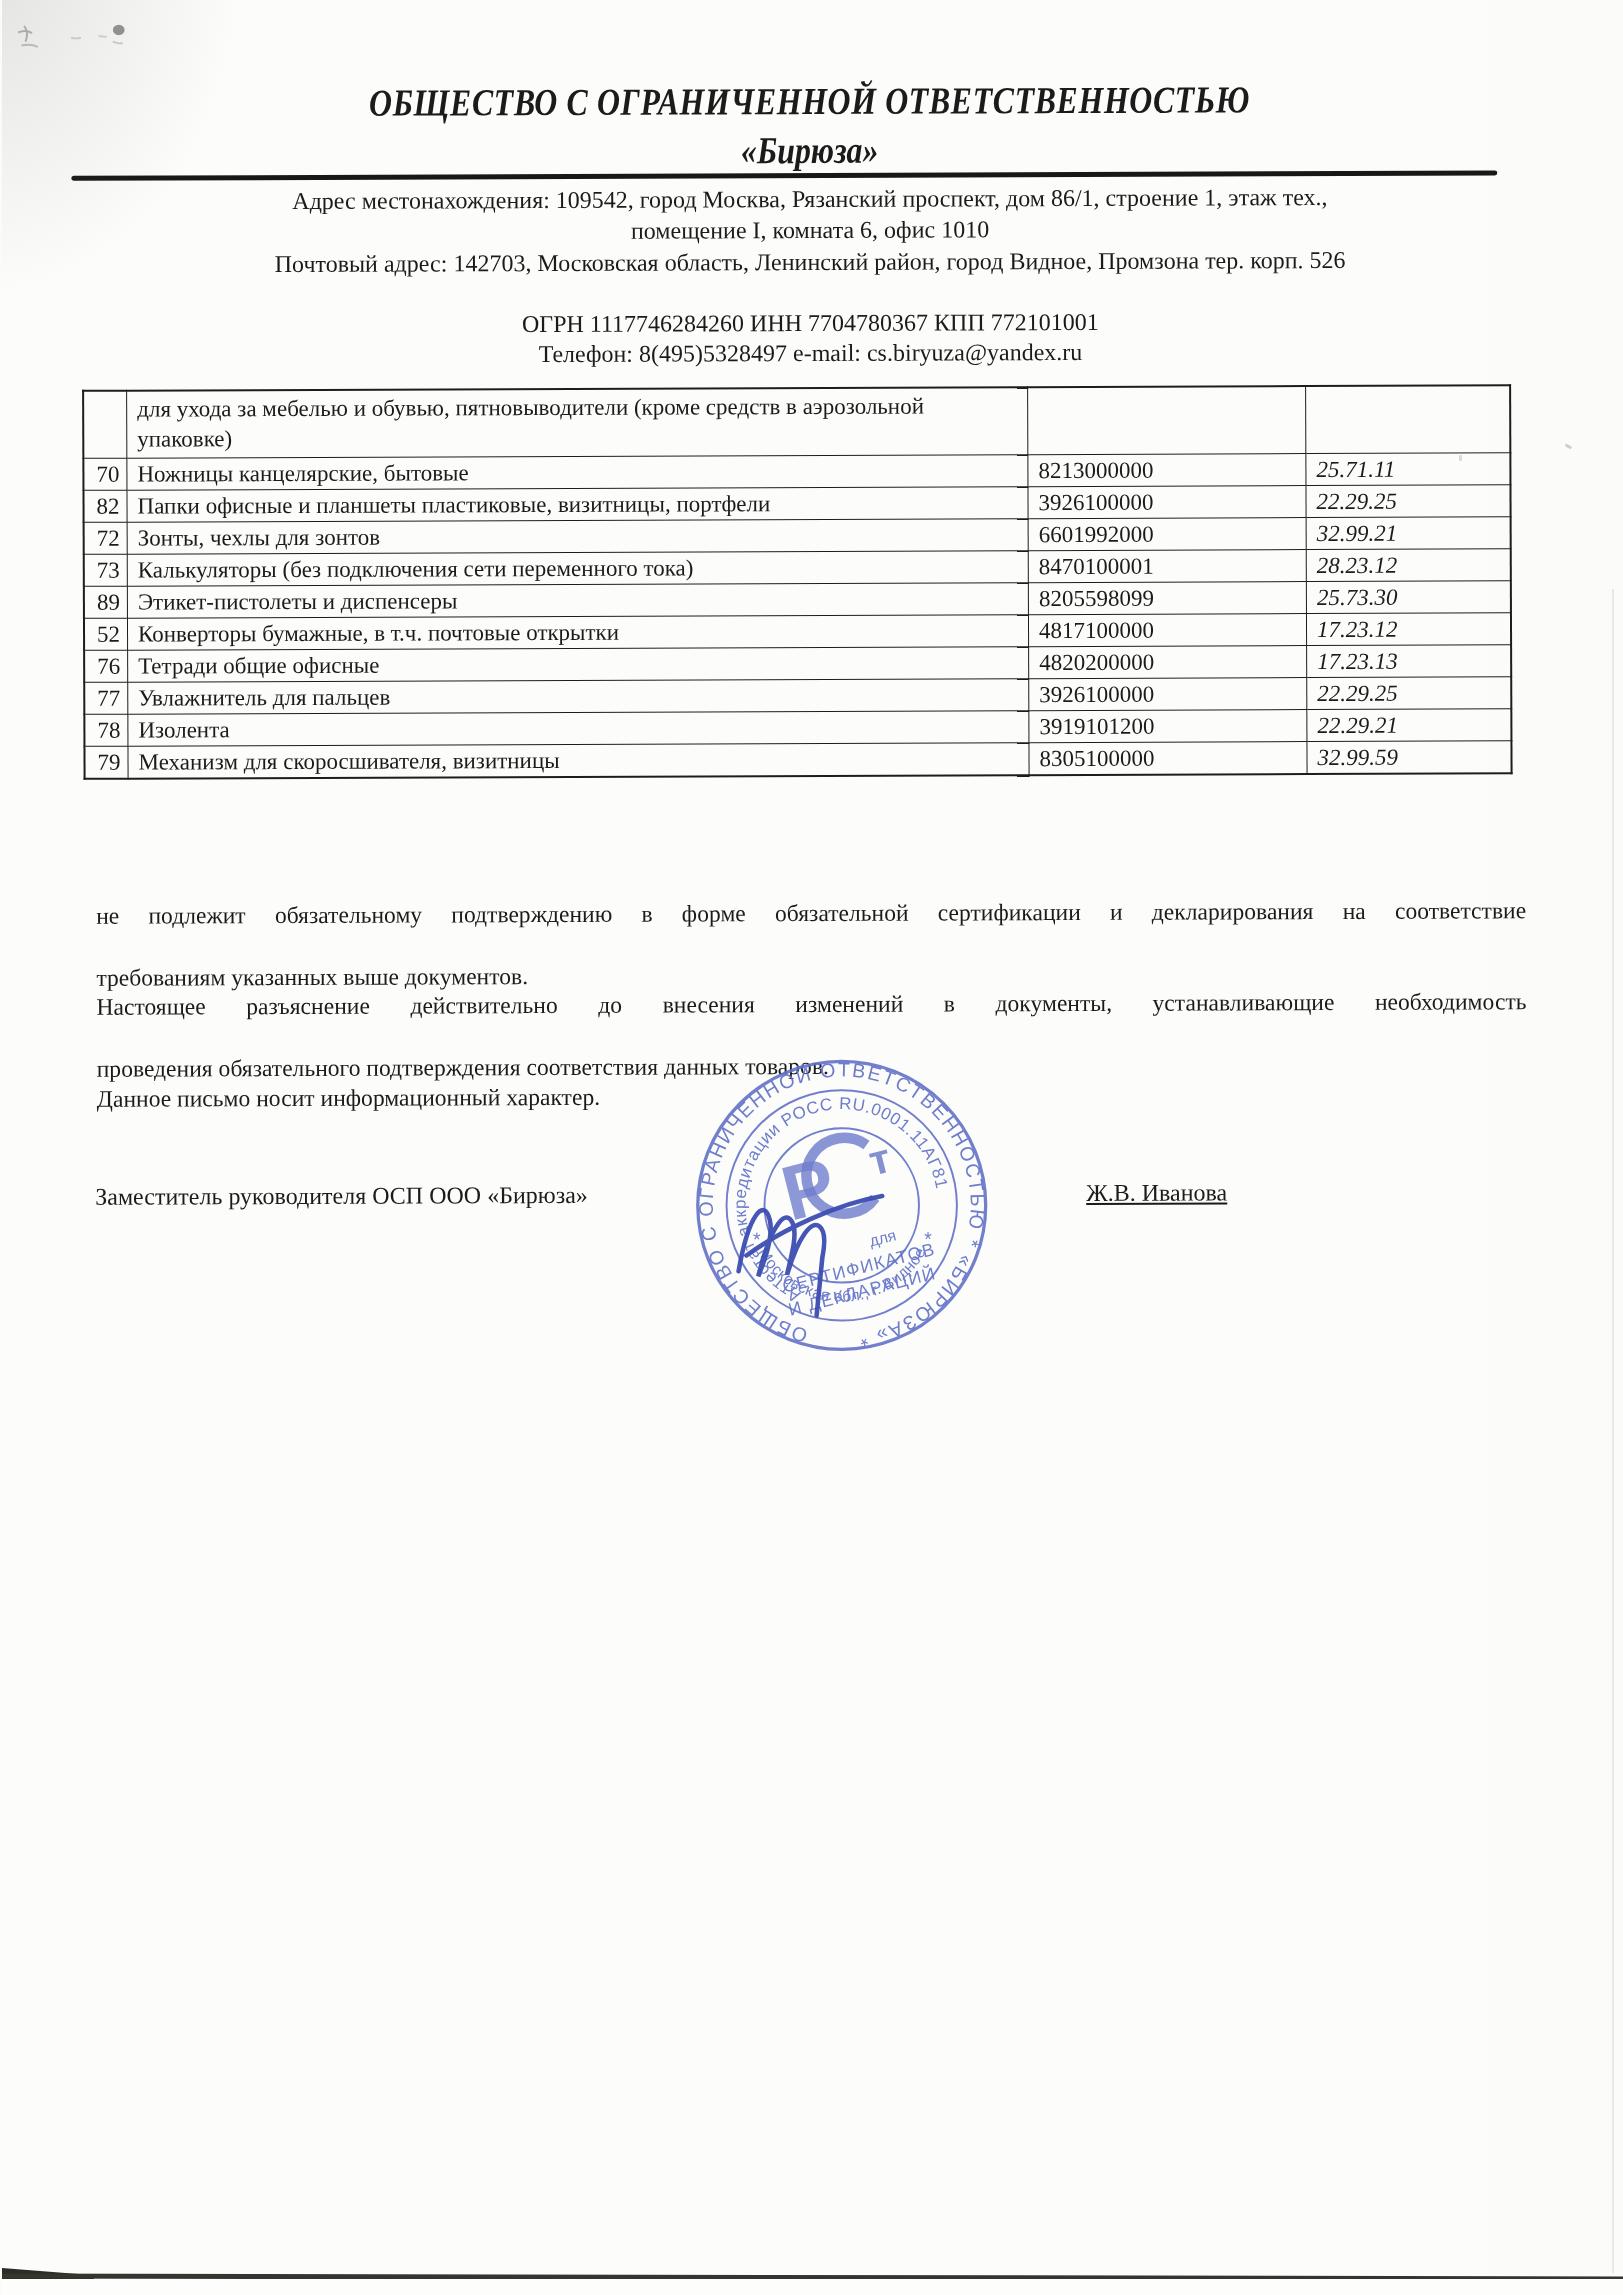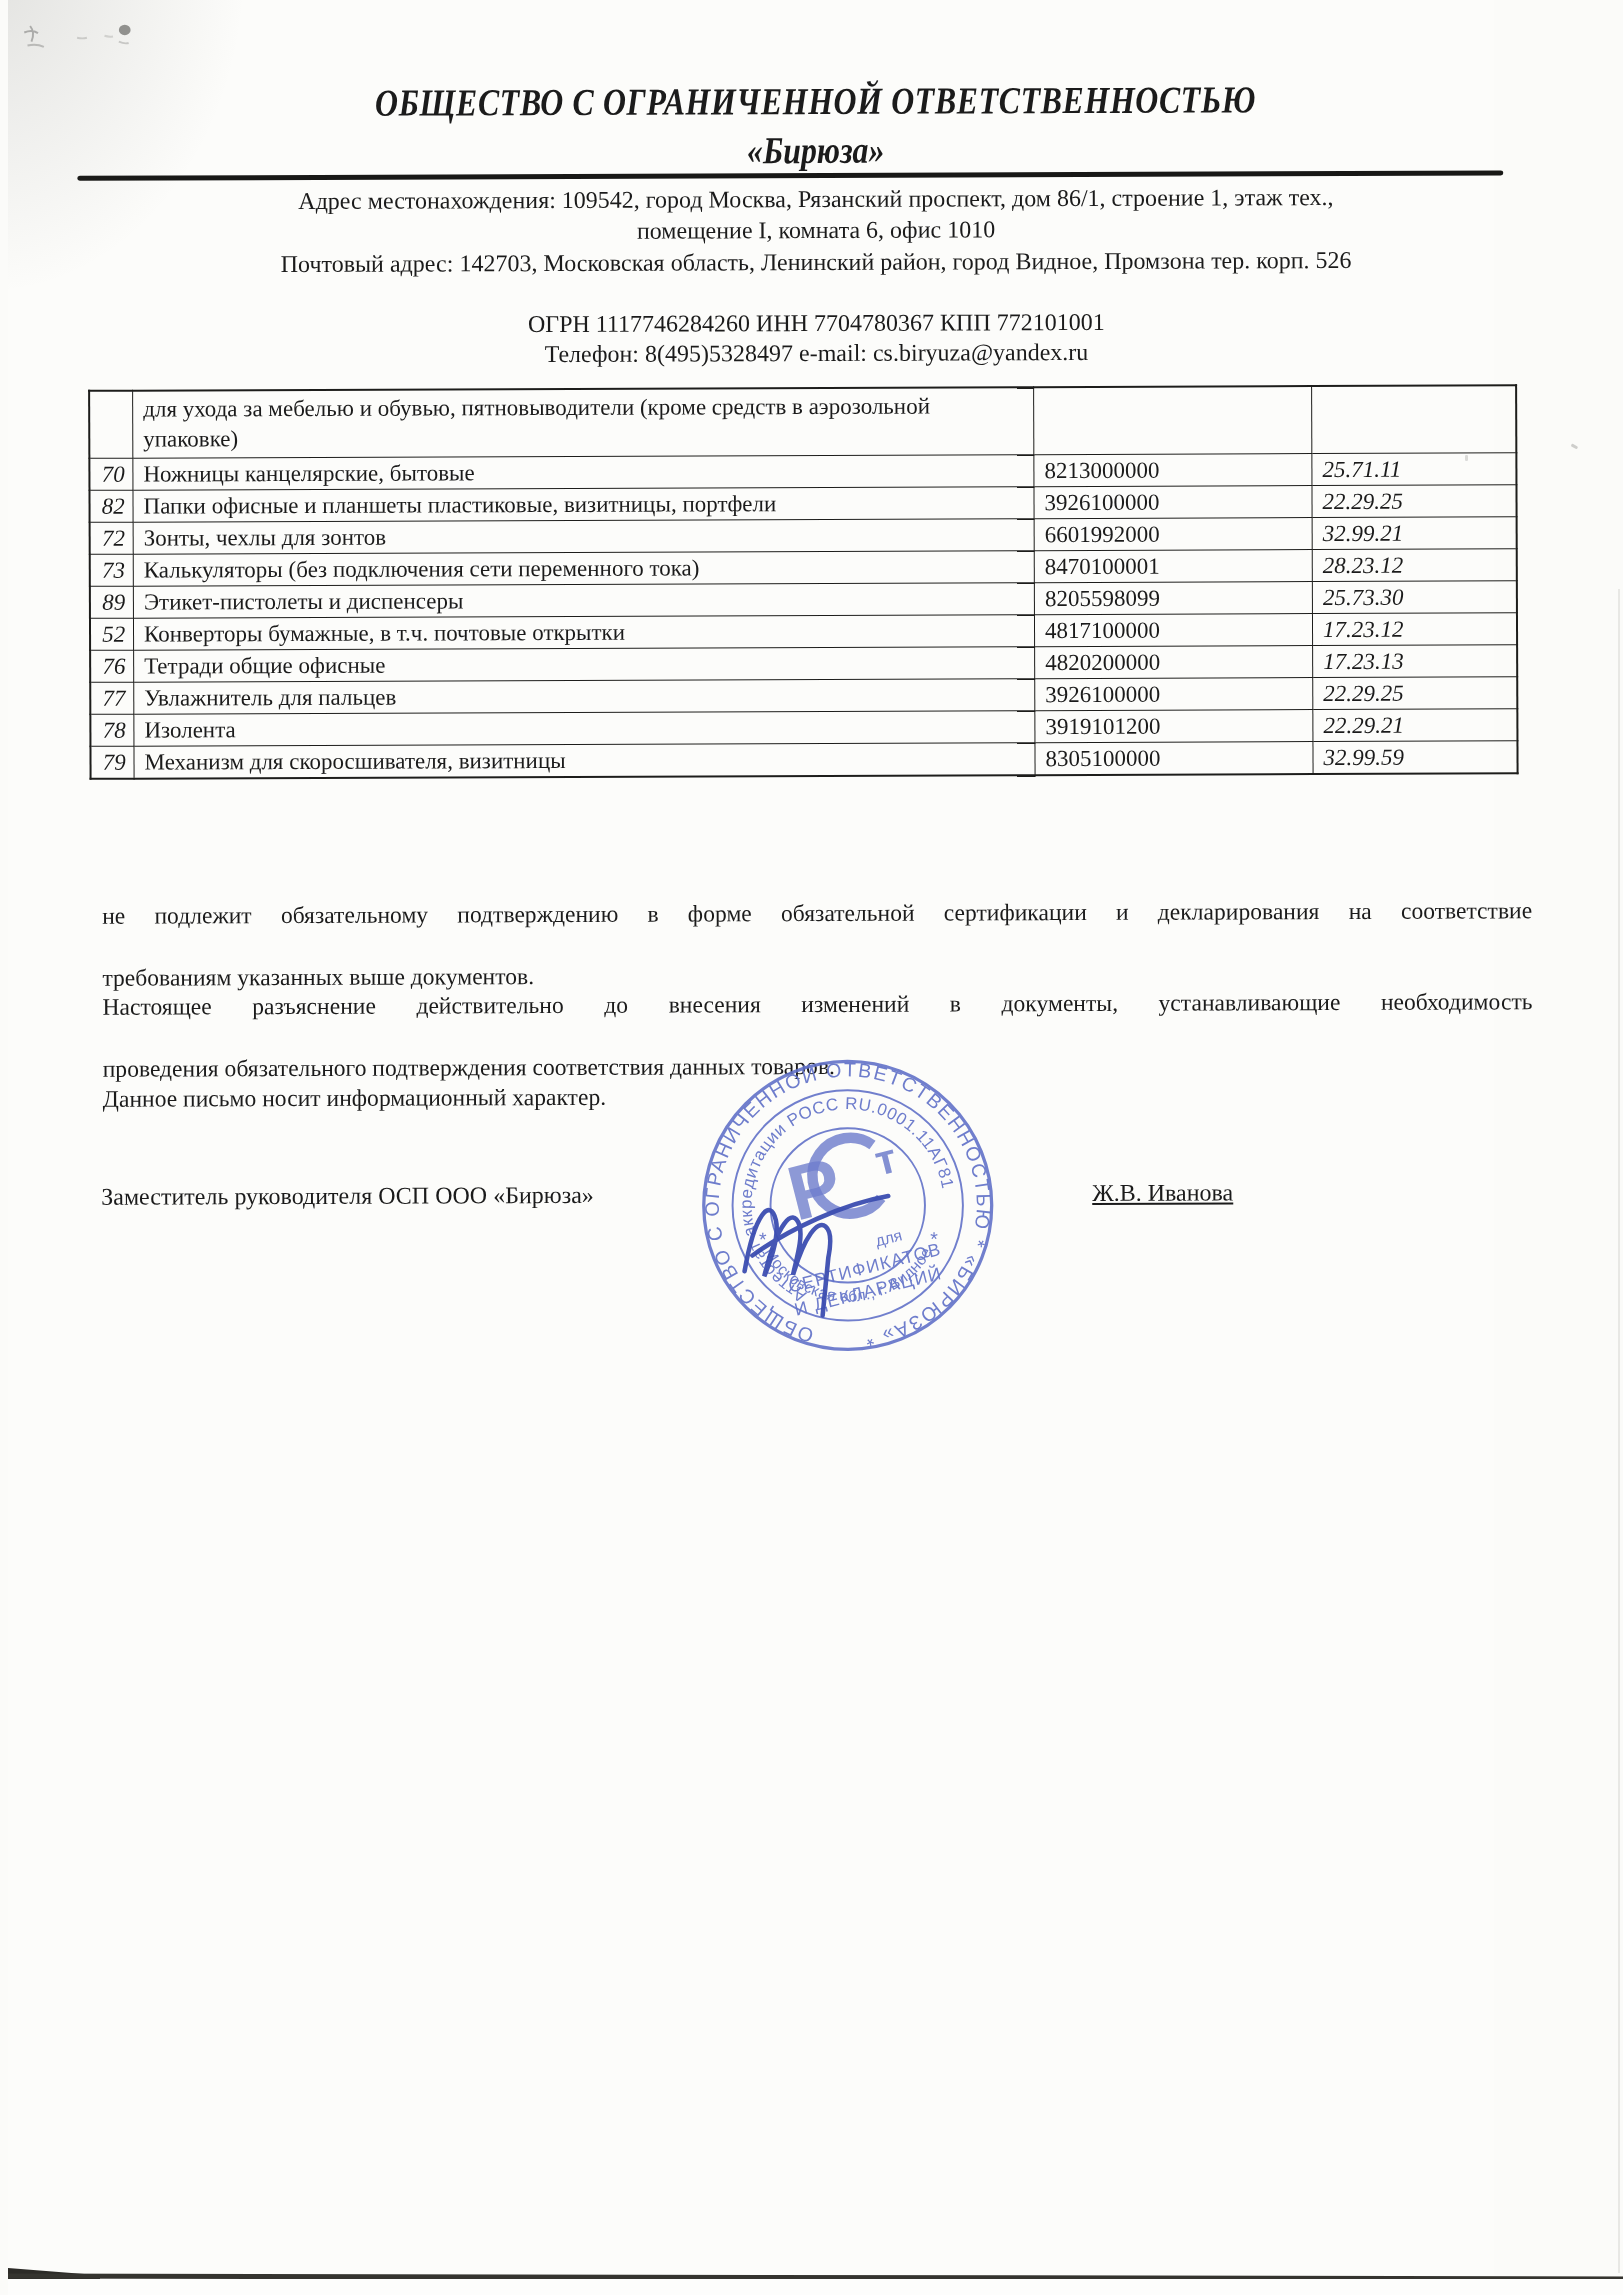--- a/index.html
+++ b/index.html
@@ -1,18 +1,18 @@
 <!DOCTYPE html>
 <html style="font-size:10.5px"><head>
 <meta charset="utf-8">
 <style>
   html,body{margin:0;padding:0;}
   body{width:1623px;height:2295px;background:#fbfbf9;overflow:hidden;
        font-family:"Liberation Serif",serif;color:#1b1b1b;}
-  .page{position:absolute;left:8px;top:0;width:1486px;height:2295px;background:#fcfcfa;}
+  .page{position:absolute;left:2px;top:0;width:1486px;height:2295px;background:#fcfcfa;}
   .content{position:absolute;left:0;top:0;width:1623px;height:2295px;
            transform:rotate(-0.22deg);transform-origin:811px 1145px;}
 
   .abs{position:absolute;}
 
   
   .title1{left:0;top:79px;width:1623px;text-align:center;font-size:38px;font-weight:bold;
           font-style:italic;letter-spacing:0.7px;transform:scaleX(.84);}
   .title2{left:0;top:128px;width:1623px;text-align:center;font-size:38px;font-weight:bold;
           font-style:italic;transform:scaleX(.84);}
@@ -22,21 +22,21 @@
   .ogrn{top:310px;} .phone{top:340px;}
 
   
   table.goods{position:absolute;left:83px;top:387px;width:1427px;border-collapse:collapse;
               table-layout:fixed;font-size:23px;}
   table.goods td{border:1.6px solid #1d1d1b;vertical-align:middle;padding:0 6.5px 0 10.5px;
                  overflow:hidden;white-space:nowrap;}
   table.goods{border:2.3px solid #1d1d1b;}
   table.goods tr td{height:31px;}
   table.goods tr.cont td{height:66px;white-space:normal;line-height:30px;vertical-align:middle;}
-  td.c-num{text-align:center;padding:0;font-style:italic;}
+  td.c-num{text-align:right;padding:0;}
   td.c-code{padding-left:14.4px;}
   td.c-okpd{padding-left:13px;font-style:italic;}
 
   
   .para{left:95px;width:1430px;font-size:23.6px;line-height:31px;}
   .p1{top:898px;} .p2{top:989px;}
   .jline{text-align:justify;}
   .jline::after{content:"";display:inline-block;width:100%;height:0;}
   .info{left:95px;top:1083px;font-size:23.6px;}
   .sig-pos{left:93px;top:1181px;font-size:24px;}

